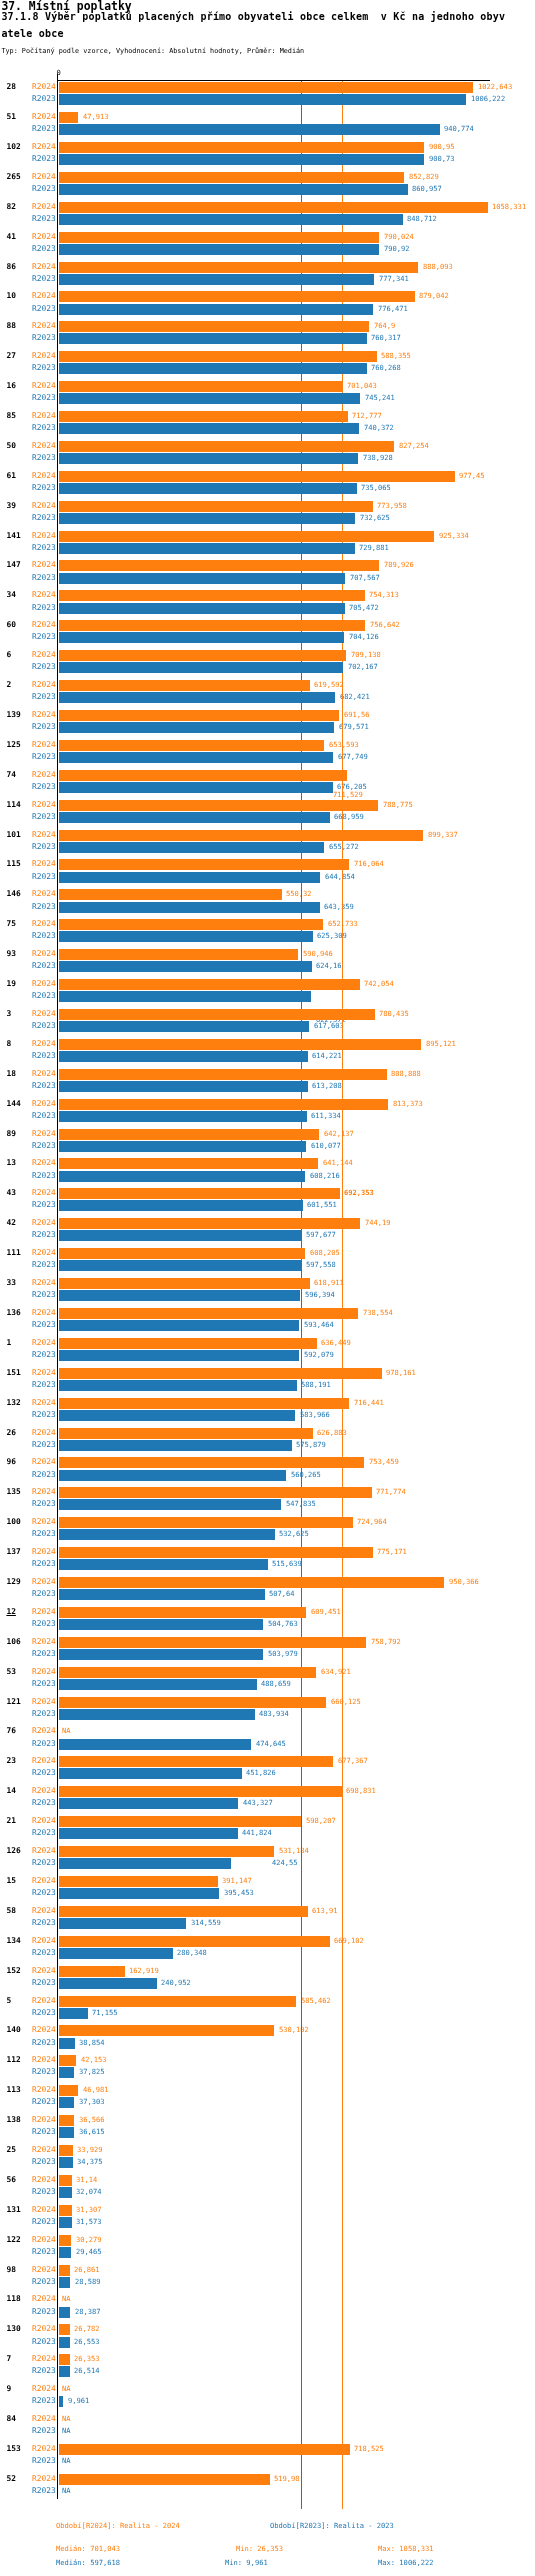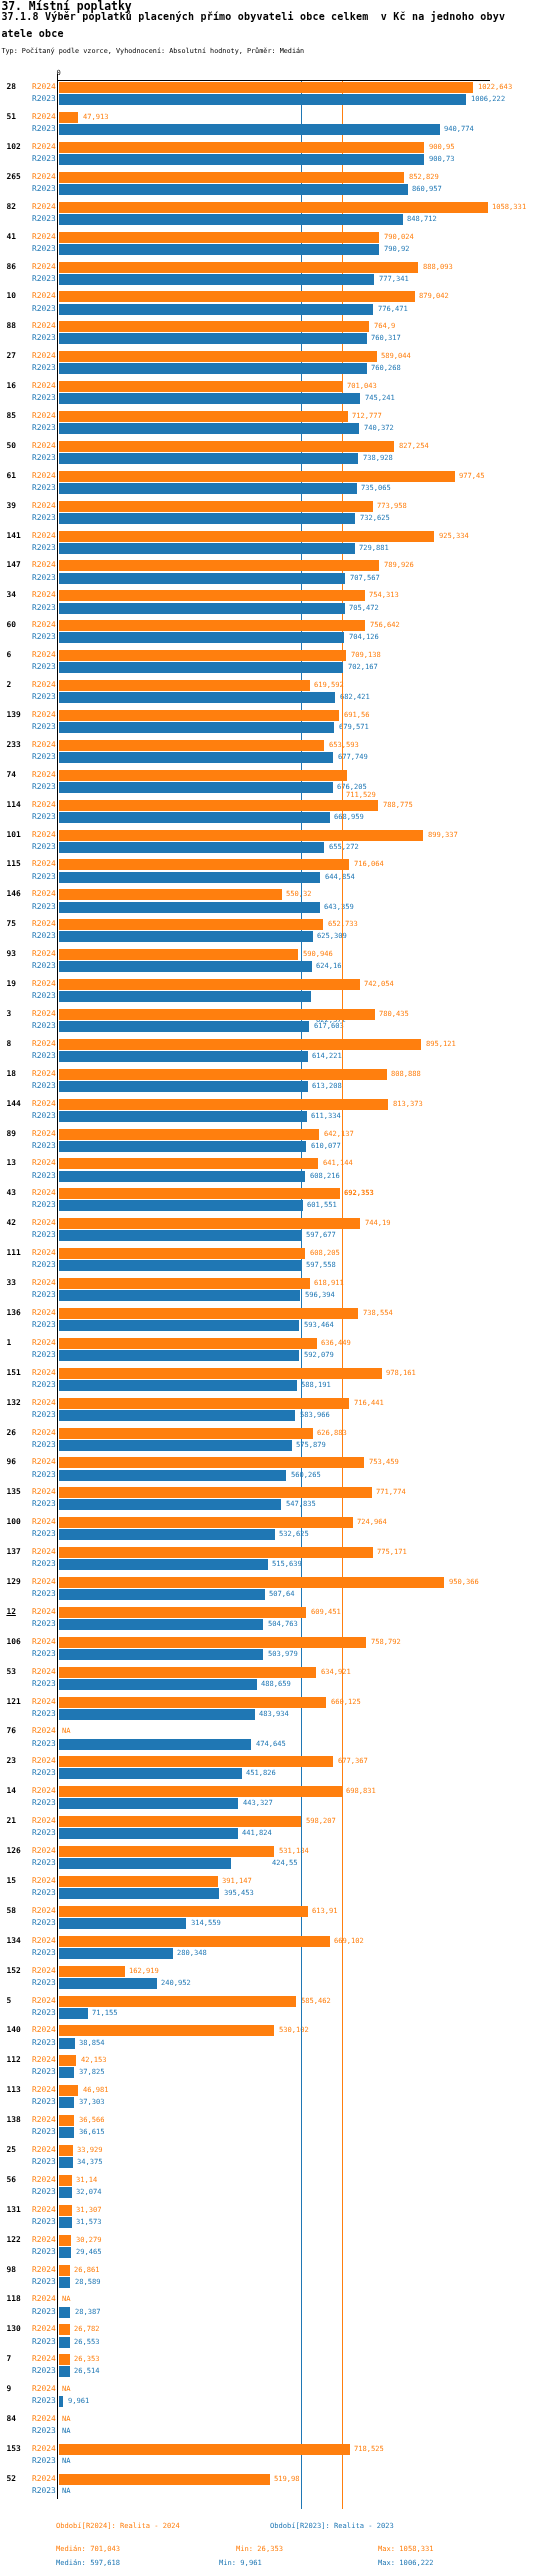--- a/index.html
+++ b/index.html
@@ -101,21 +101,21 @@
       <div class="abs cat-label" style="left:6.4px;top:321px;height:10.7px;">88</div>
       <div class="abs ser-label-2024" style="left:32px;top:321px;height:10.7px;color:#ff7f0e;">R2024</div>
       <div class="bar" style="left:59px;top:321px;width:310px;height:10.7px;background:#ff7f0e;"></div>
       <div class="abs val-label-2024" style="left:374px;top:321px;height:10.7px;color:#ff7f0e;">764,9</div>
       <div class="abs ser-label-2023" style="left:32px;top:333px;height:10.7px;color:#1f77b4;">R2023</div>
       <div class="bar" style="left:59px;top:333px;width:308px;height:10.7px;background:#1f77b4;"></div>
       <div class="abs val-label-2023" style="left:371px;top:333px;height:10.7px;color:#1f77b4;">760,317</div>
       <div class="abs cat-label" style="left:6.4px;top:351px;height:10.7px;">27</div>
       <div class="abs ser-label-2024" style="left:32px;top:351px;height:10.7px;color:#ff7f0e;">R2024</div>
       <div class="bar" style="left:59px;top:351px;width:318px;height:10.7px;background:#ff7f0e;"></div>
-      <div class="abs val-label-2024" style="left:381px;top:351px;height:10.7px;color:#ff7f0e;">589,044</div>
+      <div class="abs val-label-2024" style="left:381px;top:351px;height:10.7px;color:#ff7f0e;">588,355</div>
       <div class="abs ser-label-2023" style="left:32px;top:363px;height:10.7px;color:#1f77b4;">R2023</div>
       <div class="bar" style="left:59px;top:363px;width:308px;height:10.7px;background:#1f77b4;"></div>
       <div class="abs val-label-2023" style="left:371px;top:363px;height:10.7px;color:#1f77b4;">760,268</div>
       <div class="abs cat-label" style="left:6.4px;top:381px;height:10.7px;">16</div>
       <div class="abs ser-label-2024" style="left:32px;top:381px;height:10.7px;color:#ff7f0e;">R2024</div>
       <div class="bar" style="left:59px;top:381px;width:284px;height:10.7px;background:#ff7f0e;"></div>
       <div class="abs val-label-2024" style="left:347px;top:381px;height:10.7px;color:#ff7f0e;">701,043</div>
       <div class="abs ser-label-2023" style="left:32px;top:393px;height:10.7px;color:#1f77b4;">R2023</div>
       <div class="bar" style="left:59px;top:393px;width:301px;height:10.7px;background:#1f77b4;"></div>
       <div class="abs val-label-2023" style="left:365px;top:393px;height:10.7px;color:#1f77b4;">745,241</div>
@@ -189,31 +189,31 @@
       <div class="abs ser-label-2023" style="left:32px;top:692px;height:10.7px;color:#1f77b4;">R2023</div>
       <div class="bar" style="left:59px;top:692px;width:276px;height:10.7px;background:#1f77b4;"></div>
       <div class="abs val-label-2023" style="left:340px;top:692px;height:10.7px;color:#1f77b4;">682,421</div>
       <div class="abs cat-label" style="left:6.4px;top:710px;height:10.7px;">139</div>
       <div class="abs ser-label-2024" style="left:32px;top:710px;height:10.7px;color:#ff7f0e;">R2024</div>
       <div class="bar" style="left:59px;top:710px;width:280px;height:10.7px;background:#ff7f0e;"></div>
       <div class="abs val-label-2024" style="left:344px;top:710px;height:10.7px;color:#ff7f0e;">691,56</div>
       <div class="abs ser-label-2023" style="left:32px;top:722px;height:10.7px;color:#1f77b4;">R2023</div>
       <div class="bar" style="left:59px;top:722px;width:275px;height:10.7px;background:#1f77b4;"></div>
       <div class="abs val-label-2023" style="left:339px;top:722px;height:10.7px;color:#1f77b4;">679,571</div>
-      <div class="abs cat-label" style="left:6.4px;top:740px;height:10.7px;">233</div>
+      <div class="abs cat-label" style="left:6.4px;top:740px;height:10.7px;">125</div>
       <div class="abs ser-label-2024" style="left:32px;top:740px;height:10.7px;color:#ff7f0e;">R2024</div>
       <div class="bar" style="left:59px;top:740px;width:265px;height:10.7px;background:#ff7f0e;"></div>
       <div class="abs val-label-2024" style="left:329px;top:740px;height:10.7px;color:#ff7f0e;">653,593</div>
       <div class="abs ser-label-2023" style="left:32px;top:752px;height:10.7px;color:#1f77b4;">R2023</div>
       <div class="bar" style="left:59px;top:752px;width:274px;height:10.7px;background:#1f77b4;"></div>
       <div class="abs val-label-2023" style="left:338px;top:752px;height:10.7px;color:#1f77b4;">677,749</div>
       <div class="abs cat-label" style="left:6.4px;top:770px;height:10.7px;">74</div>
       <div class="abs ser-label-2024" style="left:32px;top:770px;height:10.7px;color:#ff7f0e;">R2024</div>
       <div class="bar" style="left:59px;top:770px;width:288px;height:10.7px;background:#ff7f0e;"></div>
-      <div class="abs val-label-2024" style="left:346px;top:770px;height:10.7px;color:#ff7f0e;margin-top:20px;">711,529</div>
+      <div class="abs val-label-2024" style="left:333px;top:770px;height:10.7px;color:#ff7f0e;margin-top:20px;">711,529</div>
       <div class="abs ser-label-2023" style="left:32px;top:782px;height:10.7px;color:#1f77b4;">R2023</div>
       <div class="bar" style="left:59px;top:782px;width:274px;height:10.7px;background:#1f77b4;"></div>
       <div class="abs val-label-2023" style="left:337px;top:782px;height:10.7px;color:#1f77b4;">676,205</div>
       <div class="abs cat-label" style="left:6.4px;top:800px;height:10.7px;">114</div>
       <div class="abs ser-label-2024" style="left:32px;top:800px;height:10.7px;color:#ff7f0e;">R2024</div>
       <div class="bar" style="left:59px;top:800px;width:319px;height:10.7px;background:#ff7f0e;"></div>
       <div class="abs val-label-2024" style="left:383px;top:800px;height:10.7px;color:#ff7f0e;">788,775</div>
       <div class="abs ser-label-2023" style="left:32px;top:812px;height:10.7px;color:#1f77b4;">R2023</div>
       <div class="bar" style="left:59px;top:812px;width:271px;height:10.7px;background:#1f77b4;"></div>
       <div class="abs val-label-2023" style="left:334px;top:812px;height:10.7px;color:#1f77b4;">668,959</div>
@@ -605,17 +605,17 @@
     </div>
 
   <div class="abs legend-2024" style="left:56px;top:2522px;">Období[R2024]: Realita - 2024</div>
   <div class="abs legend-2023" style="left:270px;top:2522px;">Období[R2023]: Realita - 2023</div>
 
   <div class="abs stat-2024" style="left:56px;top:2545px;">Medián: 701,043</div>
   <div class="abs stat-2024" style="left:236px;top:2545px;">Min: 26,353</div>
   <div class="abs stat-2024" style="left:378px;top:2545px;">Max: 1058,331</div>
 
   <div class="abs stat-2023" style="left:56px;top:2559px;">Medián: 597,618</div>
-  <div class="abs stat-2023" style="left:219px;top:2559px;text-align:center;">Min: 9,961</div>
+  <div class="abs stat-2023" style="left:225px;top:2559px;text-align:center;">Min: 9,961</div>
   <div class="abs stat-2023" style="left:378px;top:2559px;">Max: 1006,222</div>
 
 </div>
 
 
 </body></html>

